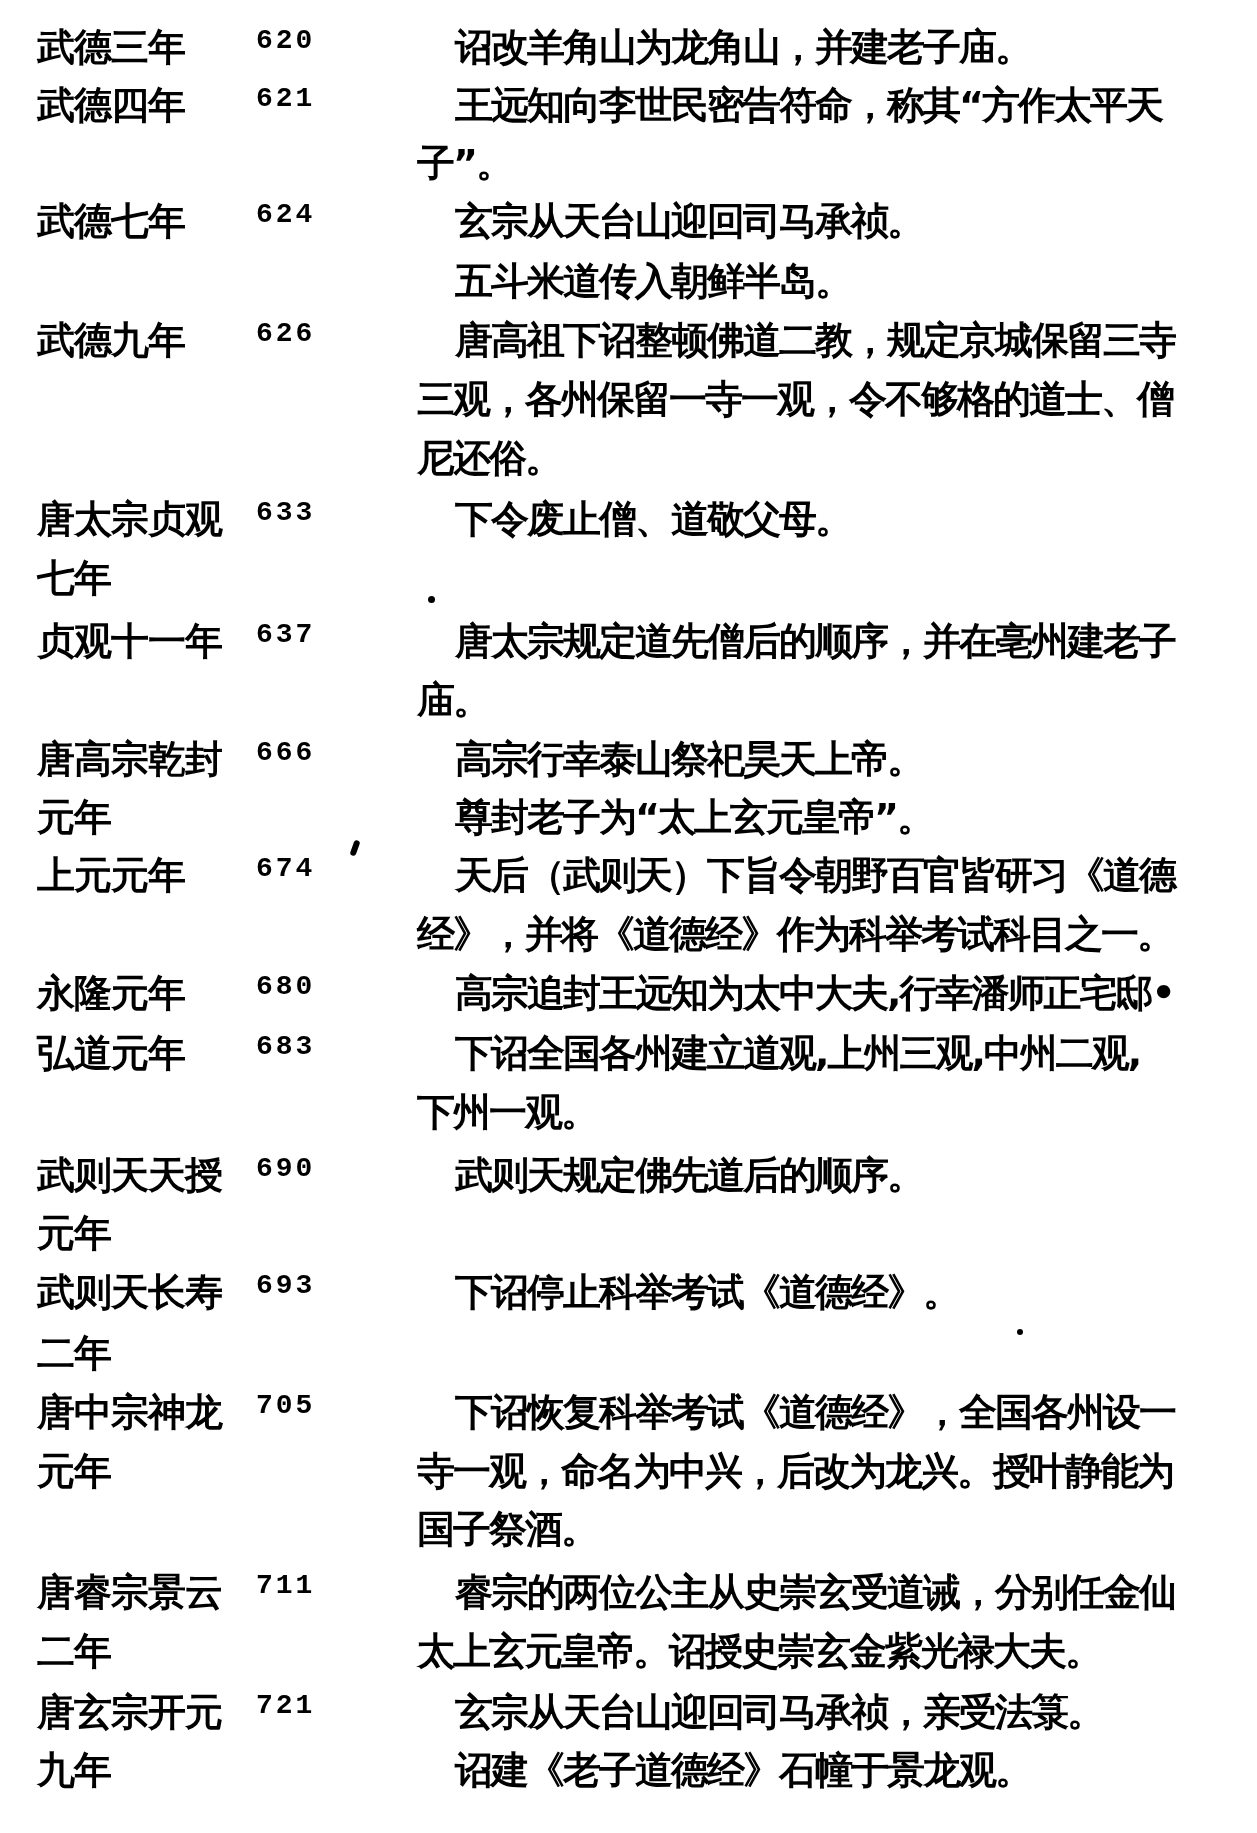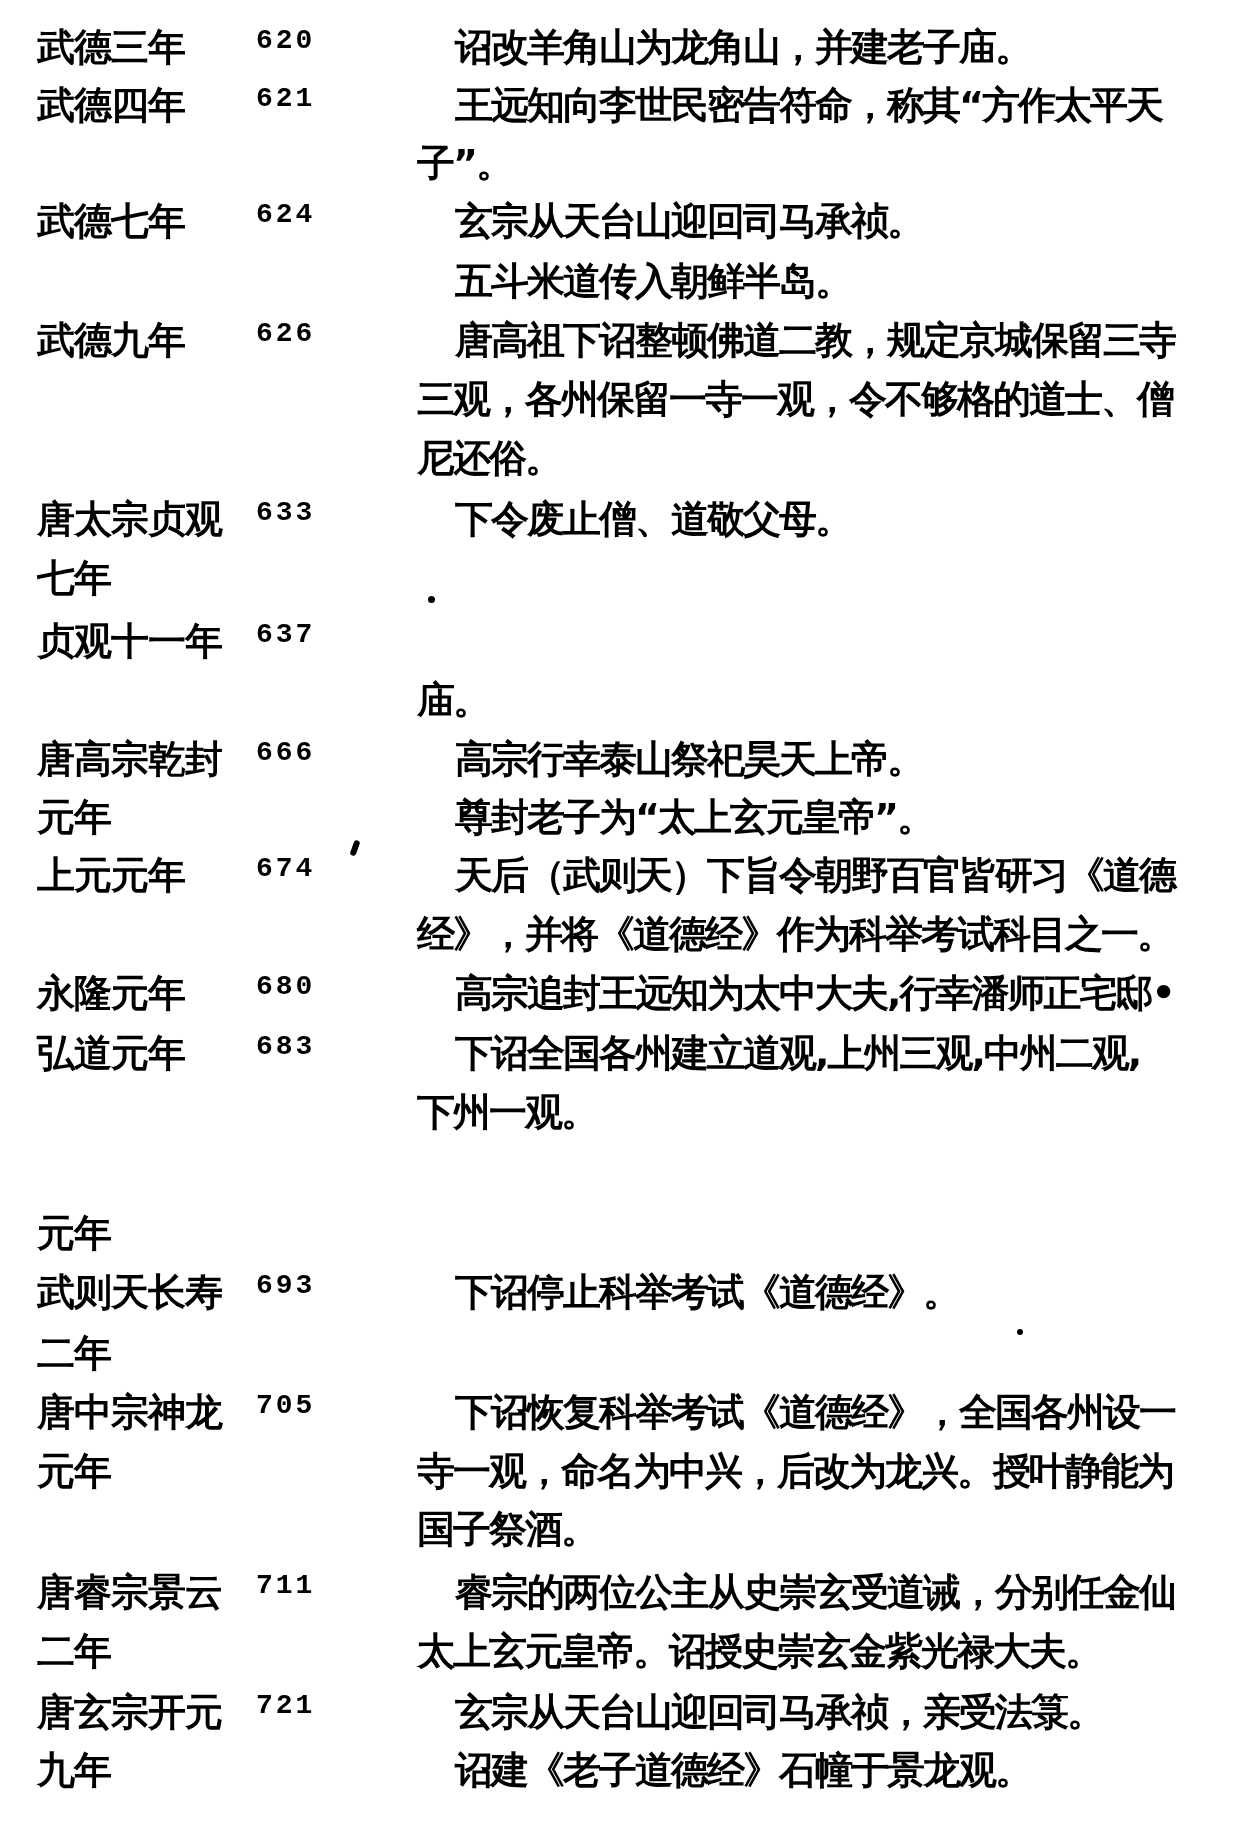--- a/index.html
+++ b/index.html
@@ -82,20 +82,21 @@
     <span class="evt ind">下令废止僧、道敬父母。</span>
   </div>
 
   <div class="line" style="top:553px">
     <span class="era">七年</span>
   </div>
 
   <div class="line" style="top:616px">
     <span class="era">贞观十一年</span>
     <span class="year">637</span>
+    <span class="evt ind">唐太宗规定道先僧后的顺序，并在亳州建老子</span>
   </div>
 
   <div class="line" style="top:675px">
     <span class="evt">庙。</span>
   </div>
 
   <div class="line" style="top:734px">
     <span class="era">唐高宗乾封</span>
     <span class="year">666</span>
     <span class="evt ind">高宗行幸泰山祭祀昊天上帝。</span>
@@ -125,20 +126,25 @@
   <div class="line" style="top:1028px">
     <span class="era">弘道元年</span>
     <span class="year">683</span>
     <span class="evt ind">下诏全国各州建立道观,上州三观,中州二观,</span>
   </div>
 
   <div class="line" style="top:1087px">
     <span class="evt">下州一观。</span>
   </div>
 
+  <div class="line" style="top:1150px">
+    <span class="era">武则天天授</span>
+    <span class="year">690</span>
+    <span class="evt ind">武则天规定佛先道后的顺序。</span>
+  </div>
 
   <div class="line" style="top:1208px">
     <span class="era">元年</span>
   </div>
 
   <div class="line" style="top:1267px">
     <span class="era">武则天长寿</span>
     <span class="year">693</span>
     <span class="evt ind">下诏停止科举考试《道德经》。</span>
   </div>

